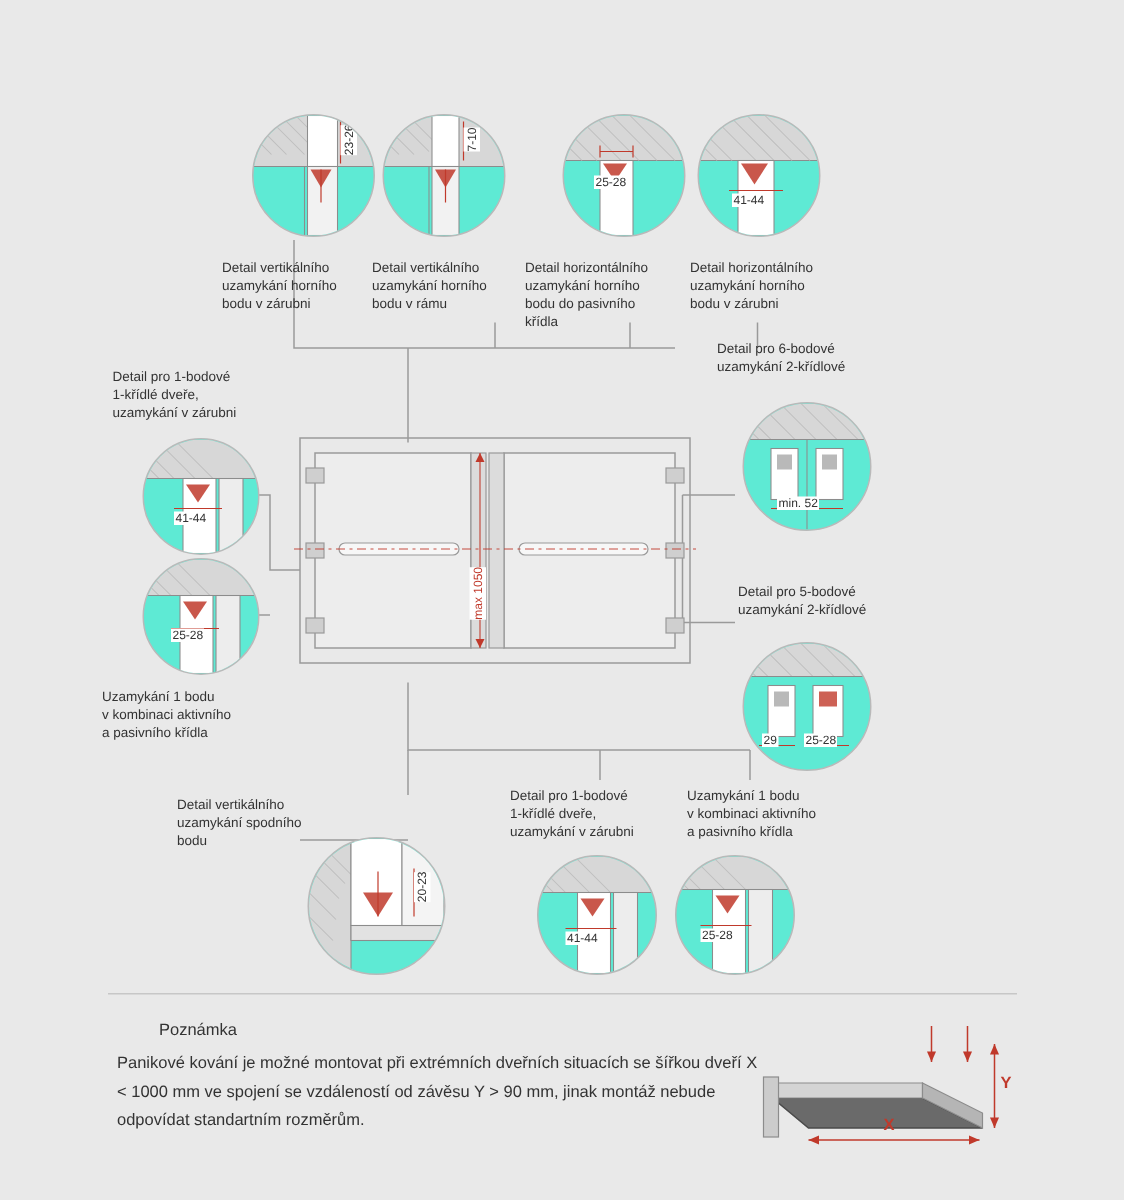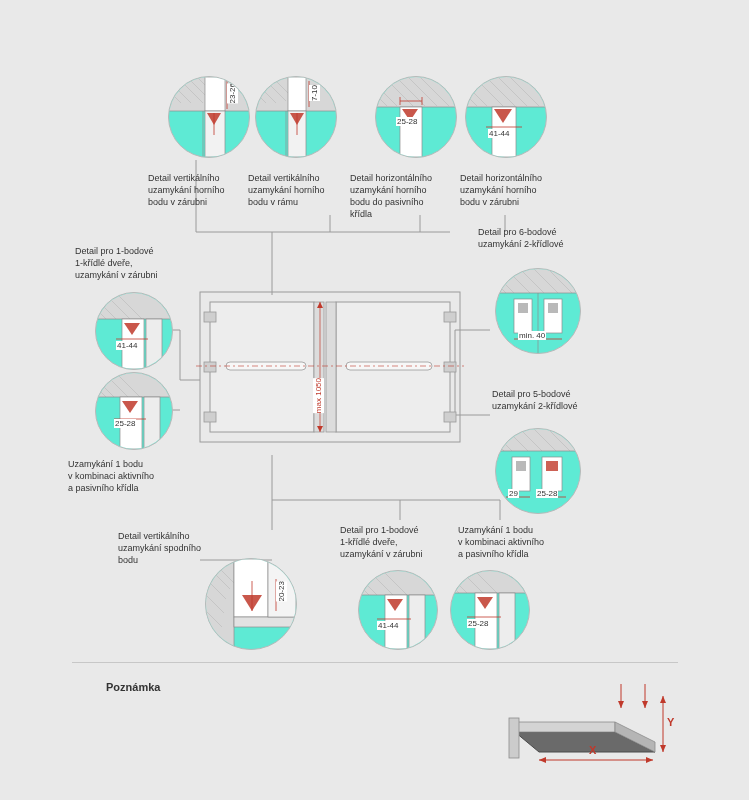--- a/index.html
+++ b/index.html
@@ -35,21 +35,21 @@
   }
   .dim.vert{
     writing-mode:vertical-rl;transform:rotate(180deg);
   }
 
   
   .lines{position:absolute;left:0;top:0;width:749px;height:800px;pointer-events:none;}
 
   
   .note-sep{position:absolute;left:72px;top:662px;width:606px;height:1px;background:#c7c7c7;}
-  .note-title{position:absolute;left:78px;top:681px;font-size:11px;font-weight:bold;color:#333;padding-left:28px;}
+  .note-title{position:absolute;left:78px;top:681px;font-size:11px;font-weight:normal;color:#333;padding-left:28px;}
   .note-text{position:absolute;left:78px;top:700px;width:430px;font-size:11px;line-height:19px;color:#333;}
 
   .doorplan{position:absolute;left:196px;top:288px;}
 </style>
 </head>
 <body>
 
 <div class="page">
 
 
@@ -206,21 +206,21 @@
           <path d="M0 6 L18 24 M0 14 L10 24 M10 0 L34 24 M24 0 L48 24 M38 0 L62 24 M52 0 L76 24"></path>
         </g>
       <path d="M0 24 L84 24" stroke="#8c8c8c" stroke-width="0.7"></path>
       <path d="M42 24 L42 84" stroke="#8c8c8c" stroke-width="0.7"></path>
       <rect x="18" y="30" width="18" height="34" fill="#fff" stroke="#8c8c8c" stroke-width="0.7"></rect>
       <rect x="48" y="30" width="18" height="34" fill="#fff" stroke="#8c8c8c" stroke-width="0.7"></rect>
       <rect x="22" y="34" width="10" height="10" fill="#b9b9b9"></rect>
       <rect x="52" y="34" width="10" height="10" fill="#b9b9b9"></rect>
       <path d="M18 70 L66 70" stroke="#c0392b" stroke-width="0.8"></path>
     </svg>
-    <div class="dim" style="left:22px;top:62px;">min. 40</div>
+    <div class="dim" style="left:22px;top:62px;">min. 52</div>
   </div>
 
   <div class="caption" style="left:492px;top:388px;width:130px;white-space:pre-line;">Detail pro 5-bodové
 uzamykání 2-křídlové</div>
   <div class="circle" style="left:495px;top:428px;width:84px;height:84px;">
     <svg width="84" height="84" viewBox="0 0 84 84">
       <rect x="0" y="0" width="84" height="22" fill="#d7d7d7"></rect>
       <g stroke="#bdbdbd" stroke-width="0.7">
           <path d="M0 6 L16 22 M0 14 L8 22 M10 0 L32 22 M24 0 L46 22 M38 0 L60 22 M52 0 L74 22"></path>
         </g>
@@ -318,20 +318,21 @@
       <rect x="24" y="22" width="22" height="56" fill="#fff" stroke="#8c8c8c" stroke-width="0.7"></rect>
       <rect x="48" y="22" width="16" height="56" fill="#ededed" stroke="#8c8c8c" stroke-width="0.7"></rect>
       <path d="M26 26 L42 26 L34 38 Z" fill="#c0392b" opacity="0.85"></path>
       <path d="M16 46 L50 46" stroke="#c0392b" stroke-width="0.8"></path>
     </svg>
     <div class="dim" style="left:16px;top:48px;">25-28</div>
   </div>
 
   <div class="note-sep"></div>
   <div class="note-title">Poznámka</div>
+  <div class="note-text">Panikové kování je možné montovat při extrémních dveřních situacích se šířkou dveří X &lt; 1000 mm ve spojení se vzdáleností od závěsu Y &gt; 90 mm, jinak montáž nebude odpovídat standartním rozměrům.</div>
 
   <div style="position:absolute;left:505px;top:678px;">
     <svg width="175" height="90" viewBox="0 0 175 90">
 
       <path d="M10 54 L110 54 L150 74 L34 74 Z" fill="#6a6a6a" stroke="#4a4a4a" stroke-width="1"></path>
       <path d="M10 44 L110 44 L110 54 L10 54 Z" fill="#d4d4d4" stroke="#8c8c8c" stroke-width="0.8"></path>
       <path d="M110 44 L150 64 L150 74 L110 54 Z" fill="#b5b5b5" stroke="#8c8c8c" stroke-width="0.8"></path>
       <rect x="4" y="40" width="10" height="40" fill="#cccccc" stroke="#8c8c8c" stroke-width="0.8"></rect>
 
       <path d="M34 82 L148 82" stroke="#c0392b" stroke-width="1"></path>

